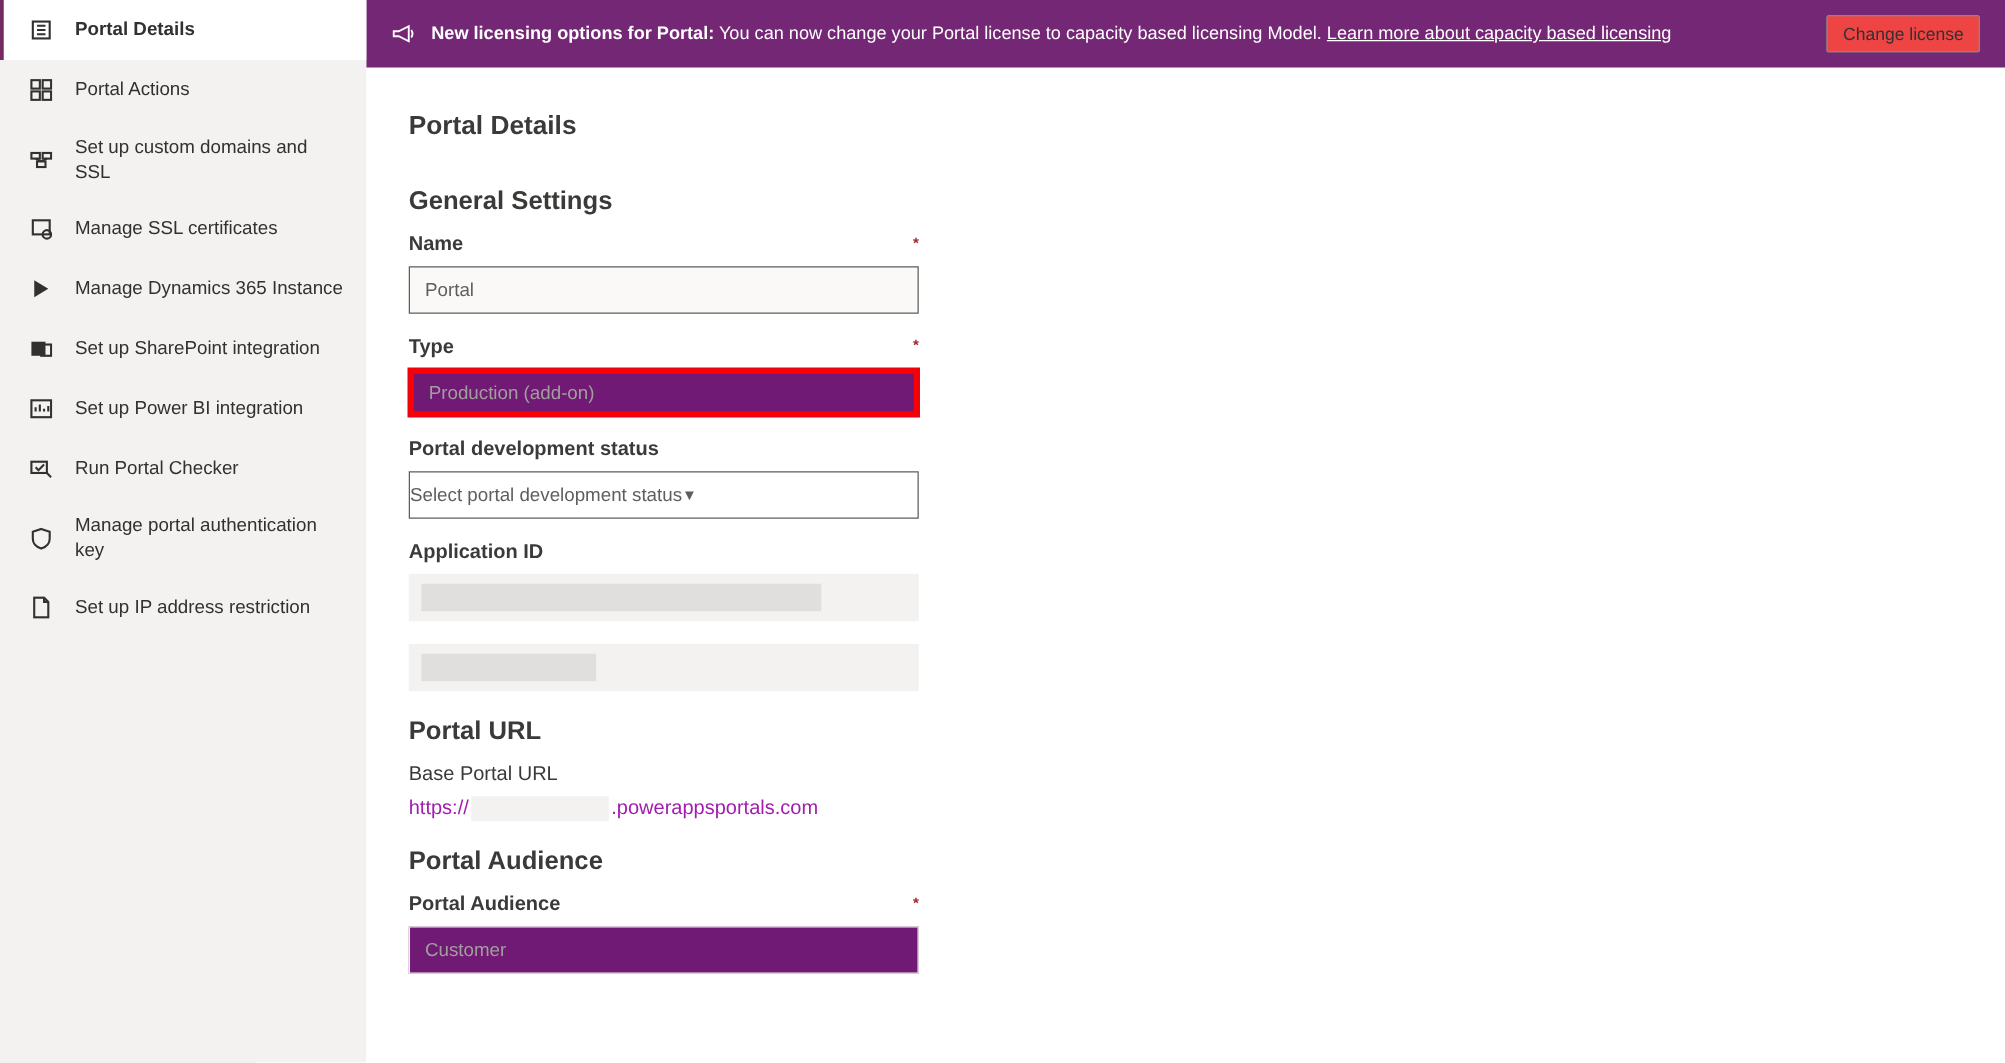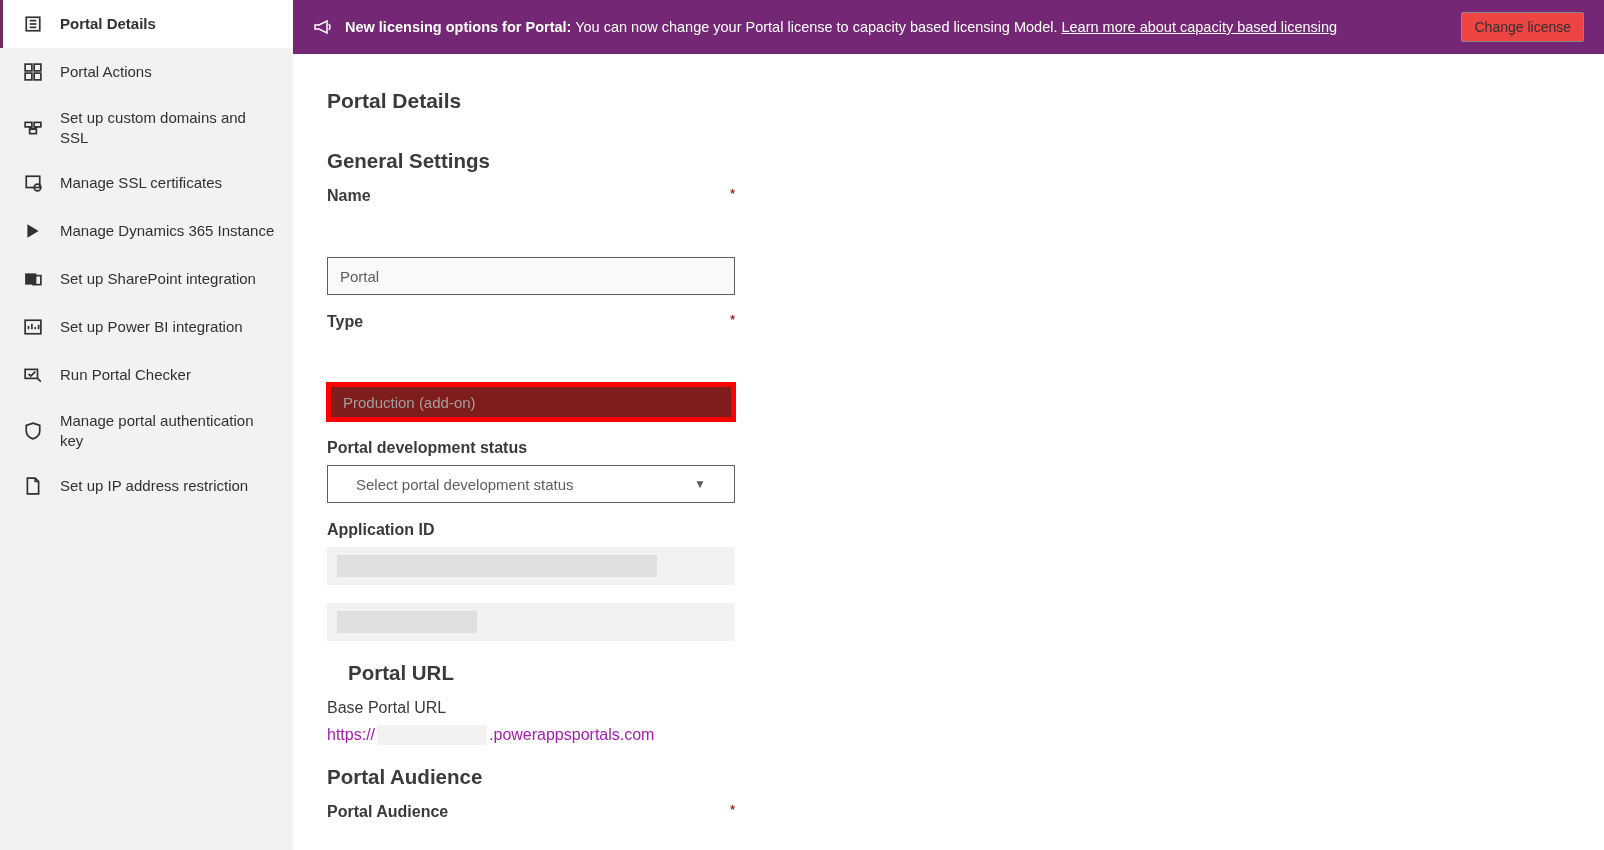--- a/index.html
+++ b/index.html
@@ -165,46 +165,44 @@
     
     .form-input {
       width: 408px;
       height: 38px;
       padding: 8px 12px;
       border: 1px solid #605e5c;
       font-size: 15px;
       color: #605e5c;
       background: #faf9f8;
       font-family: inherit;
-      margin-top: 44px;
     }
     
     .form-input.readonly {
-      background: #7f1d1d;
+      background: #701a75;
       border: 1px solid #f3f2f1;
       color: #a19f9d;
     }
     
     .form-input.highlight {
       border: 4px solid #ff0000;
       box-shadow: 0 0 0 1px #ff0000;
     }
     
     .form-select {
       width: 408px;
       height: 38px;
-      padding: 8px 28px;
+      padding: 8px 0;
       border: 1px solid #605e5c;
       font-size: 15px;
       color: #605e5c;
       background: #ffffff;
       position: relative;
       display: flex;
       align-items: center;
-      justify-content: space-between;
       cursor: pointer;
     }
     
     .select-chevron {
       font-size: 12px;
       color: #605e5c;
     }
     
     .redacted-box {
       width: 408px;
@@ -392,21 +390,21 @@
         <div class="redacted-inner" style="width:320px;"></div>
       </div>
     </div>
 
     <div class="form-row">
       <div class="redacted-box">
         <div class="redacted-inner" style="width:140px;"></div>
       </div>
     </div>
 
-    <h2 class="section-title" style="margin-top:20px;margin-left:21px;">Portal URL</h2>
+    <h2 class="section-title" style="margin-top:20px;">Portal URL</h2>
 
     <div class="form-row">
       <label class="field-label" style="font-weight:400;">Base Portal URL</label>
       <div class="url-value">
         <span>https://</span>
           <span class="url-redacted"></span>
           <span>.powerappsportals.com</span>
       </div>
     </div>
 

